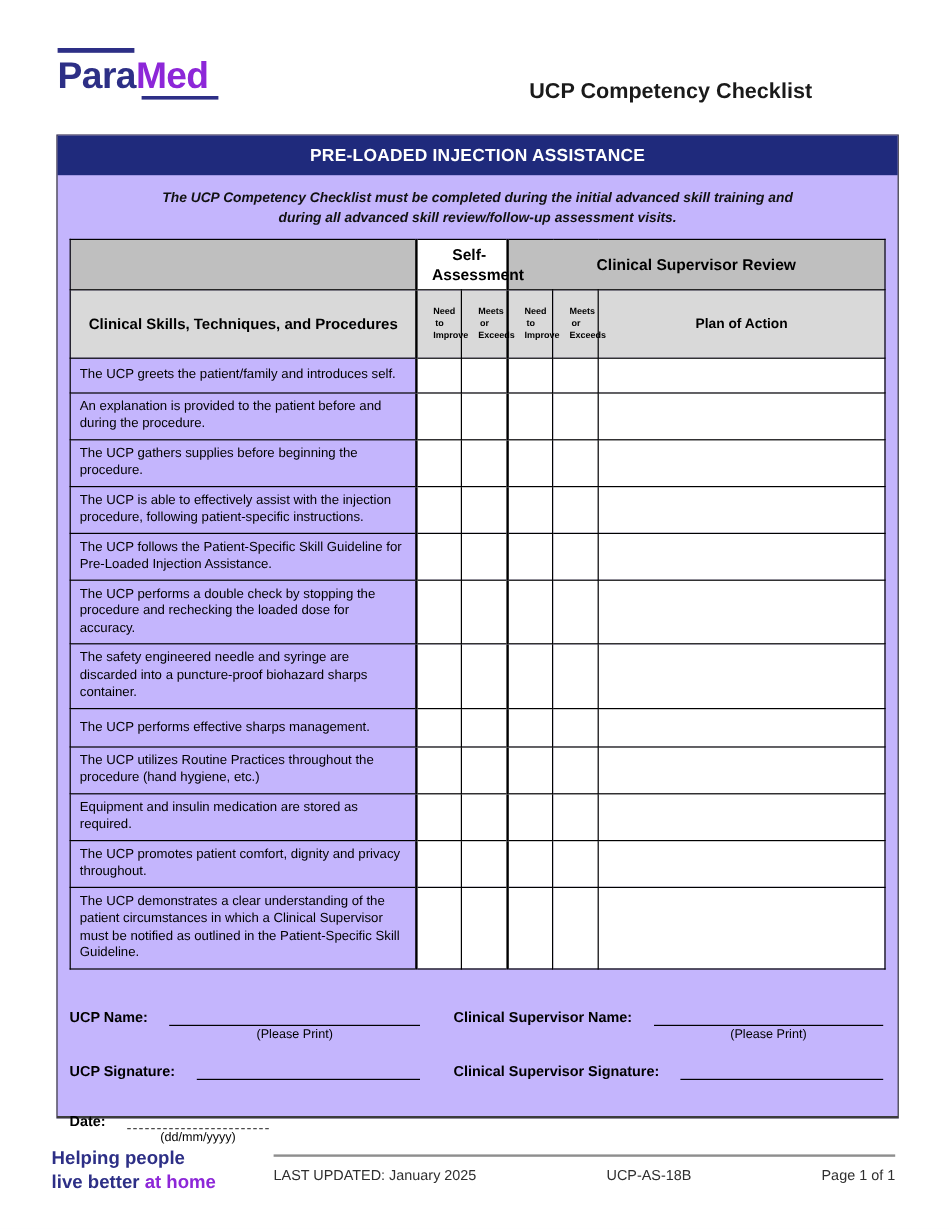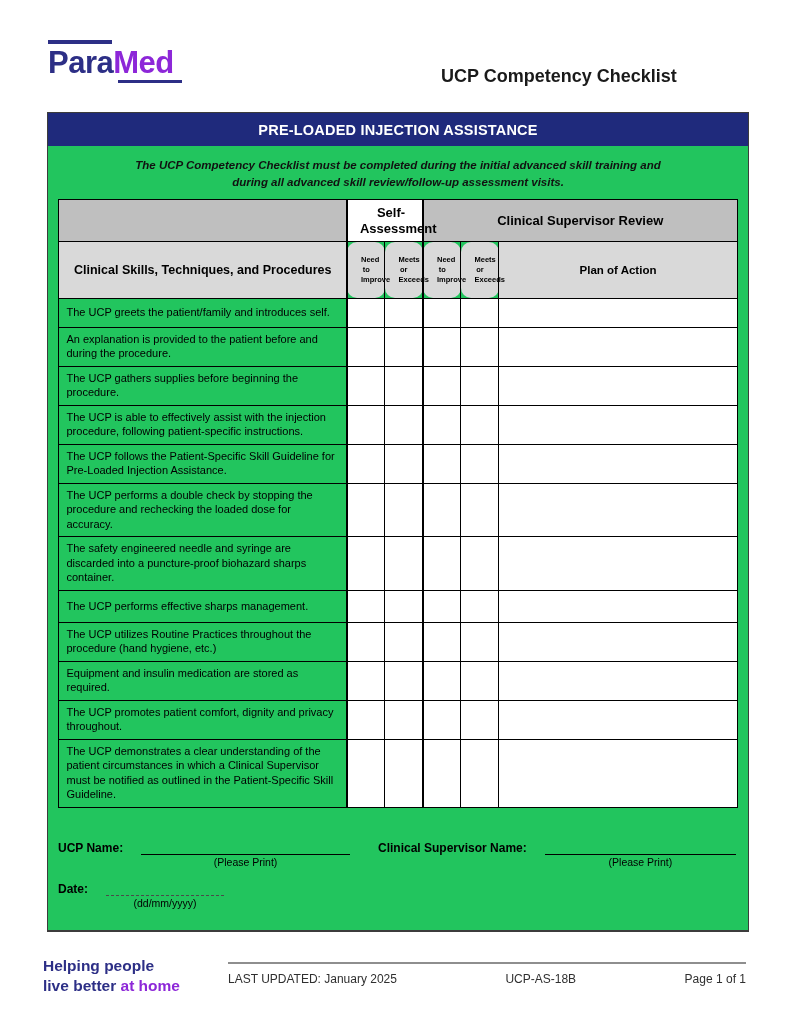--- a/index.html
+++ b/index.html
@@ -19,37 +19,37 @@
   .logo-line-top{display:block; width:64px; height:3.5px; background:var(--navy); margin-bottom:3px;}
   .logo-text{font-size:31px; font-weight:bold; letter-spacing:-0.5px;}
   .logo-para{color:var(--navy);}
   .logo-med{color:var(--purple);}
   .logo-line-bottom{display:block; width:64px; height:3.5px; background:var(--navy); margin-left:70px; margin-top:2px;}
   .doc-title{position:absolute; left:441px; top:66px; font-size:18px; font-weight:bold; color:#1a1a1a;}
 
   
   .main-box{
     position:absolute; left:47px; top:112px; width:702px; height:820px;
-    border:1px solid #3c3c3c; border-bottom-width:2px; background:#22c55e;
+    border:1px solid #3c3c3c; border-bottom-width:2px; background:#c4b5fd;
   }
   .banner{
     height:33px; background:var(--banner); color:#fff;
     display:flex; align-items:center; justify-content:center;
     font-size:14.5px; font-weight:bold; letter-spacing:0.2px;
   }
   .intro{margin-top:11px; text-align:center; font-size:11.5px; font-weight:bold; font-style:italic; line-height:1.45; color:#111;}
 
   
   table.skills{border-collapse:collapse; table-layout:fixed; width:678px; margin:9px auto 0; border:1.5px solid #000;}
   table.skills th, table.skills td{border:1px solid #000; vertical-align:middle;}
   tr.h1 th{height:42px; background:var(--header-gray); font-size:13px; font-weight:bold;}
   tr.h1 th.self-head{background:#ffffff; line-height:1.25;}
   tr.h2 th{height:32px; background:var(--subheader-gray); font-weight:bold;}
   th.skills-head{font-size:12.5px;}
-  th.small-head{font-size:7.5px; line-height:1.3; padding:13px;border-radius:10px;}
+  th.small-head{font-size:7.5px; line-height:1.3; padding:13px;}
   th.plan-head{font-size:11.5px;}
   td.skill{font-size:11px; line-height:1.32; padding:4px 7px 5px; height:29px; vertical-align:middle;}
   td.chk, td.plan{height:29px; background:#fff;}
   .bl{border-left:2px solid #000 !important;padding-left:12px;}
 
   
   .signatures{margin:32px 12px 0 10px; font-size:12px;}
   .sig-row{display:flex; align-items:flex-end;}
   .sig-row + .sig-row{margin-top:30px;}
   .sig-field{display:flex; align-items:flex-end;gap:11px;}
@@ -224,20 +224,30 @@
             <span class="sig-sub">(Please Print)</span>
           </span>
         </div>
         <div class="sig-field right">
           <span class="sig-label">Clinical Supervisor Name:</span>
           <span class="sig-line">
             <span class="sig-sub">(Please Print)</span>
           </span>
         </div>
       </div>
+      <div class="sig-row">
+        <div class="sig-field left">
+          <span class="sig-label">UCP Signature:</span>
+          <span class="sig-line"></span>
+        </div>
+        <div class="sig-field right">
+          <span class="sig-label">Clinical Supervisor Signature:</span>
+          <span class="sig-line"></span>
+        </div>
+      </div>
       <div class="sig-row" style="margin-top:26px;">
         <div class="sig-field">
           <span class="sig-label">Date:</span>
           <span class="sig-line fixed dashed">
             <span class="sig-sub">(dd/mm/yyyy)</span>
           </span>
         </div>
       </div>
     </div>
   </div>

